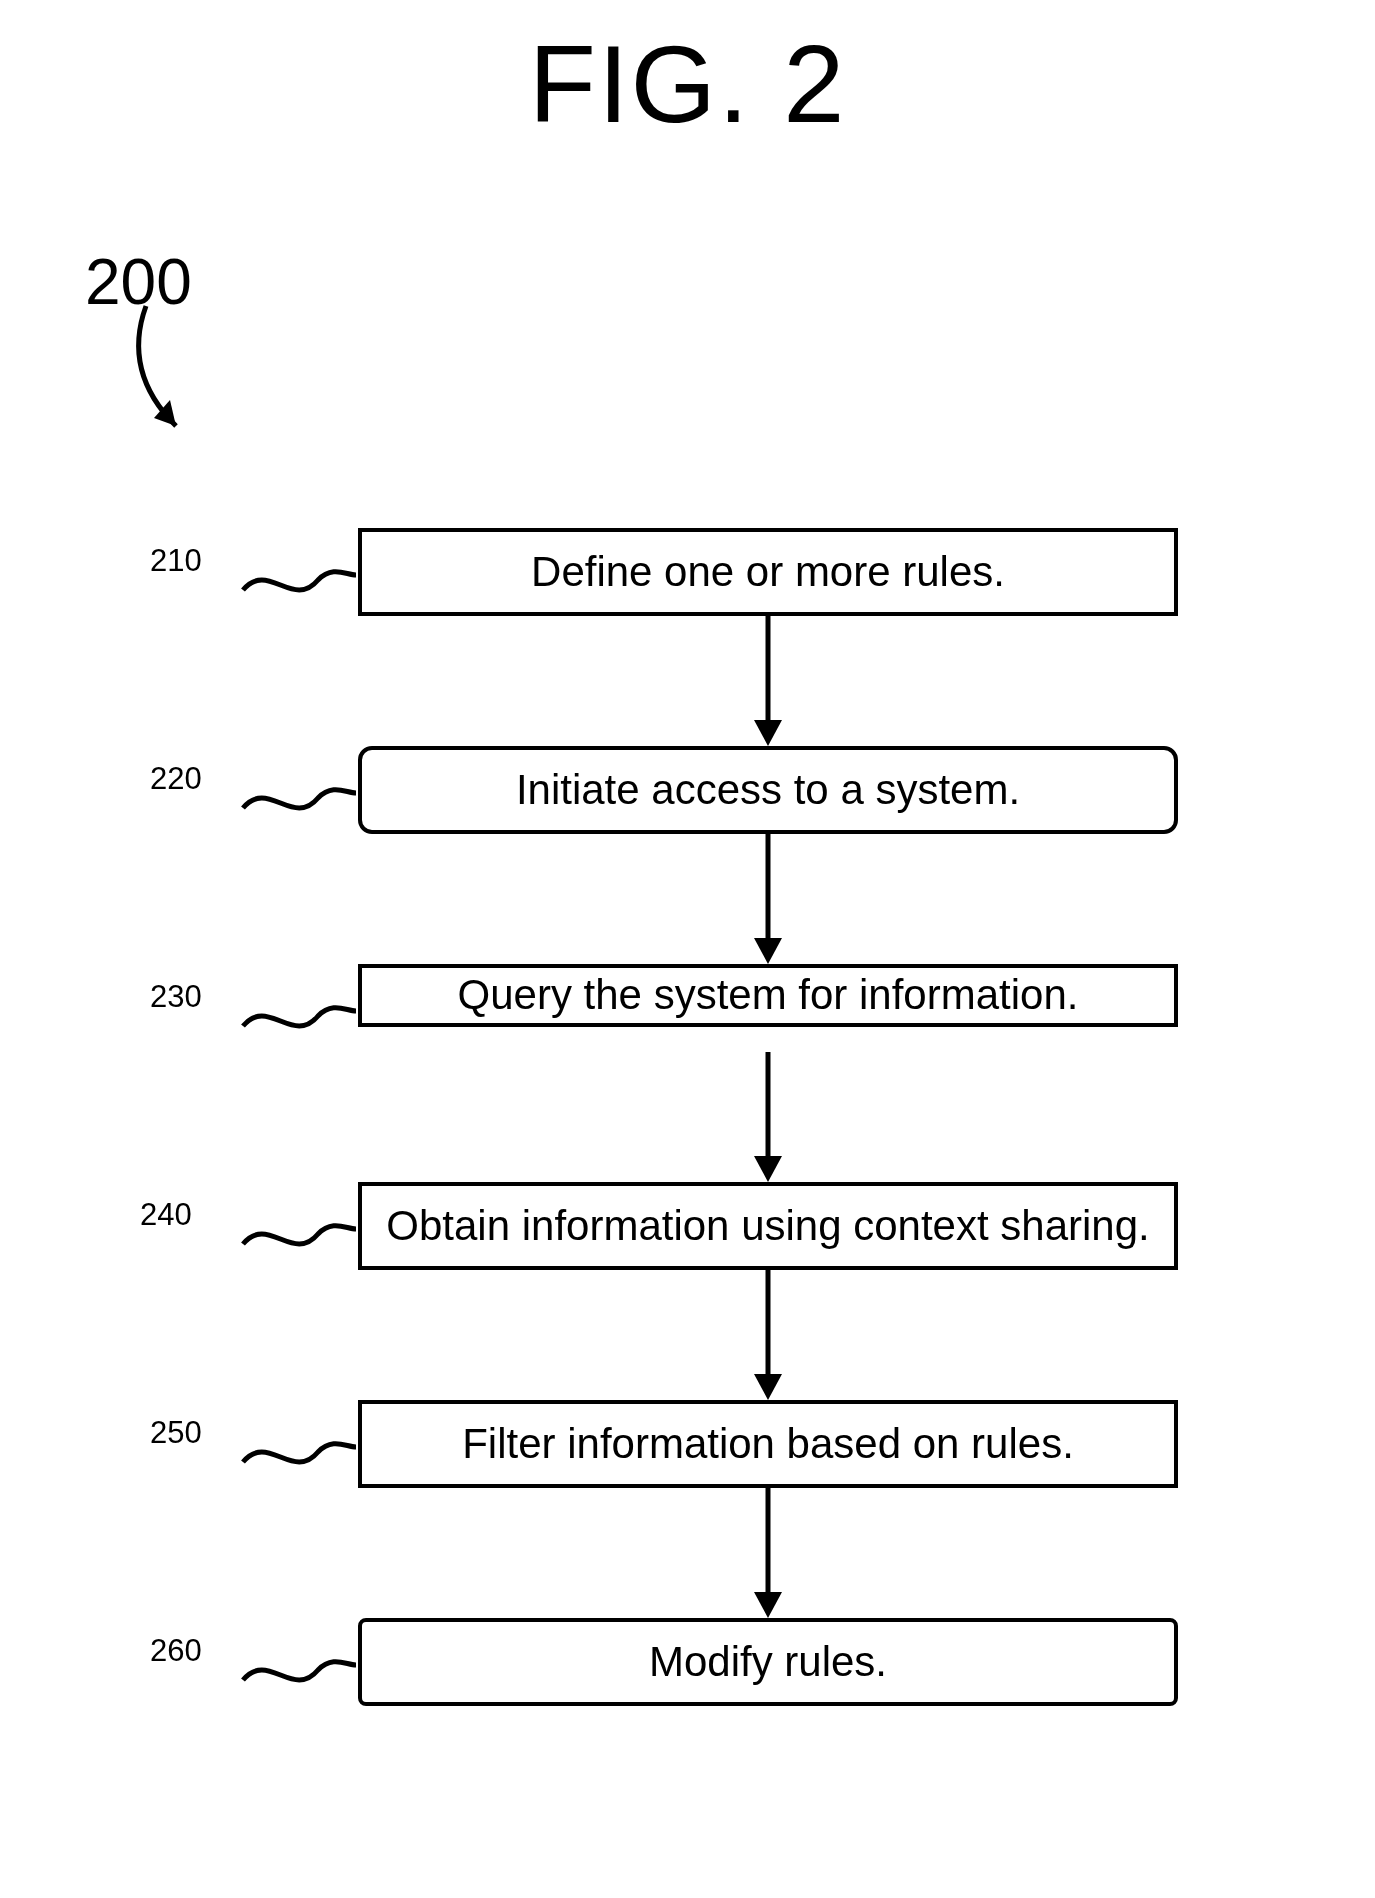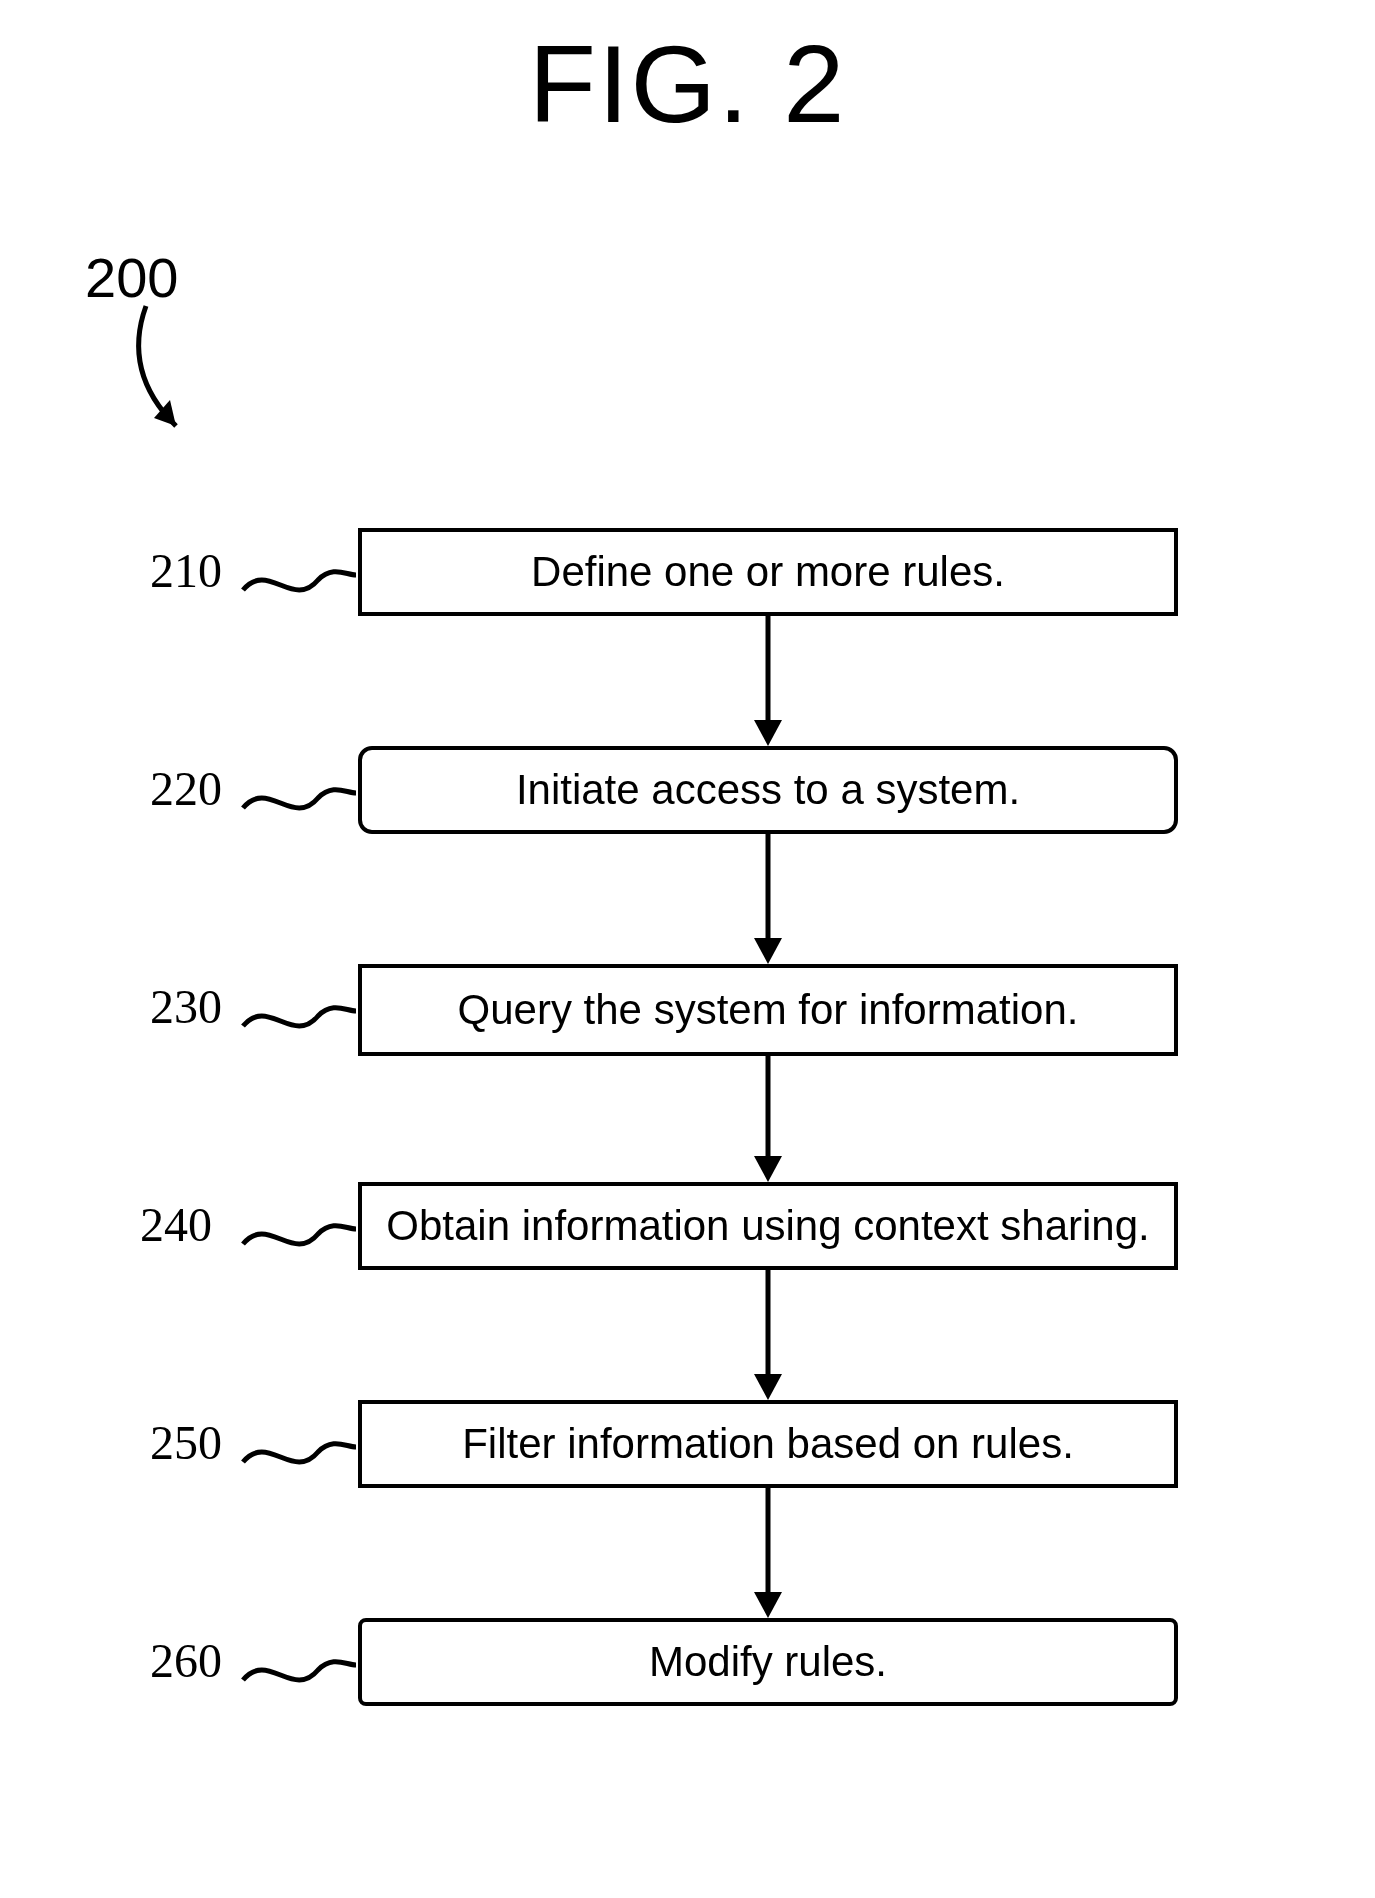--- a/index.html
+++ b/index.html
@@ -20,30 +20,29 @@
     top: 20px;
     left: 0;
     width: 100%;
     text-align: center;
     font-size: 110px;
     font-weight: 400;
     letter-spacing: 2px;
   }
   .overall-ref {
     position: absolute;
-    font-size: 56px;
+    font-size: 64px;
     text-align: center;
   }
   .overall-arc {
     position: absolute;
   }
   .step-ref {
     position: absolute;
-    font-size: 48px;
-    font-family: Liberation Serif, serif;
+    font-size: 31px;
   }
   .step-squiggle {
     position: absolute;
   }
   .step-box {
     position: absolute;
     border: 4px solid #000;
     background: #fff;
     display: flex;
     align-items: center;
@@ -93,21 +92,21 @@
 
   <svg class="arrow" style="left:752px; top:834px;" width="32" height="130" viewBox="0 0 32 130">
     <line x1="16" y1="0" x2="16" y2="108" stroke="#000" stroke-width="5"></line>
     <polygon points="16,130 2,104 30,104" fill="#000"></polygon>
   </svg>
 
   <div class="step-ref" style="left:150px; top:979px;">230</div>
   <svg class="step-squiggle" style="left:238px; top:991px;" width="120" height="50" viewBox="0 0 120 50">
     <path d="M5 35 C30 5, 55 55, 80 25 C95 10, 108 20, 118 20" stroke="#000" stroke-width="5" fill="none"></path>
   </svg>
-  <div class="step-box" style="left:358px; top:964px; width:820px; height:92px;">
+  <div class="step-box" style="left:358px; top:964px; width:820px; height:63px;">
     <span>Query the system for information.</span>
   </div>
 
   <svg class="arrow" style="left:752px; top:1052px;" width="32" height="130" viewBox="0 0 32 130">
     <line x1="16" y1="0" x2="16" y2="108" stroke="#000" stroke-width="5"></line>
     <polygon points="16,130 2,104 30,104" fill="#000"></polygon>
   </svg>
 
   <div class="step-ref" style="left:140px; top:1197px;text-align:right;">240</div>
   <svg class="step-squiggle" style="left:238px; top:1209px;" width="120" height="50" viewBox="0 0 120 50">

